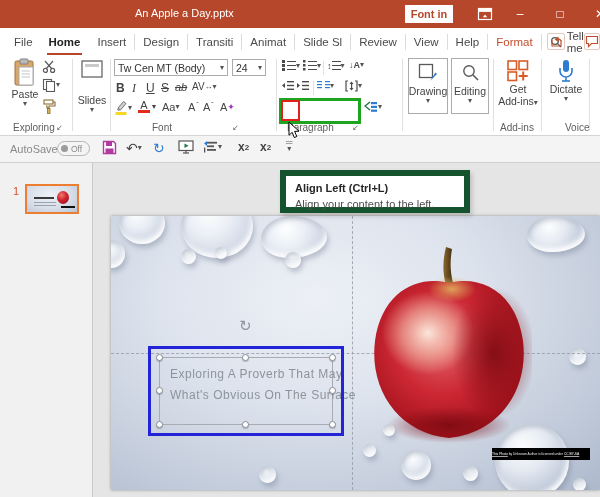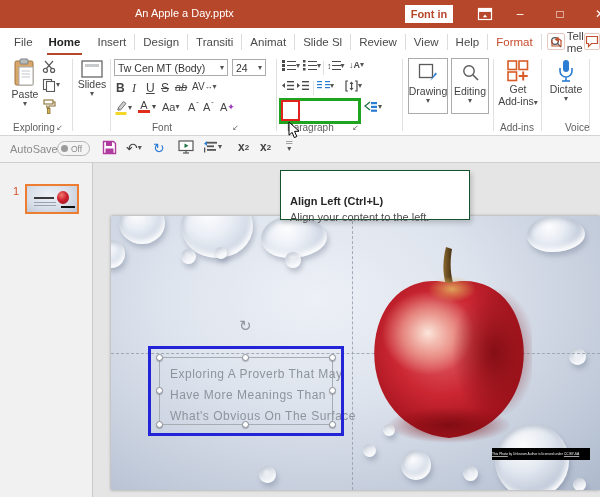--- a/index.html
+++ b/index.html
@@ -120,21 +120,21 @@
   .s-body { position:absolute; left:10px; top:6px; font-size:12px; color:#8d949c; letter-spacing:.5px;
             line-height:21px; white-space:nowrap; }
   .attrib { position:absolute; left:381px; top:232px; width:98px; height:12px; background:#000;
             overflow:hidden; display:flex; align-items:center; }
   .attrib span { font-size:5px; color:#e8e8e8; white-space:nowrap; transform:scale(.66);
                  transform-origin:0 50%; }
   .attrib u { color:#fff; }
 
   
   .tooltip { position:absolute; left:280px; top:170px; width:190px; height:43px; background:#fff;
-             border:1px solid #14532d; box-shadow:2px 3px 5px rgba(0,0,0,.18); z-index:40; padding:24px 9px; }
+             border:6px solid #14532d; box-shadow:2px 3px 5px rgba(0,0,0,.18); z-index:40; padding:6px 9px; }
   .tt-title { font-size:11px; font-weight:bold; color:#262626; }
   .tt-body { font-size:11px; color:#4d4d4d; margin-top:4px; }
 
   .cursor { position:absolute; left:288px; top:121px; z-index:50; pointer-events:none; }
   svg { display:block; }
 </style>
 </head>
 <body>
 
 <div class="app">
@@ -236,21 +236,21 @@
     <div class="launcher" style="left:56px;">↘</div>
     <div class="gsep" style="left:72px;"></div>
 
     <div class="bigbtn" style="left:76px; top:5px; width:32px;">
       <span>
           <svg width="22" height="18" viewBox="0 0 22 18">
             <rect x="1" y="1" width="20" height="16" fill="#fff" stroke="#5a5a5a" stroke-width="1.2"></rect>
             <rect x="4" y="4" width="14" height="3" fill="#c9cacc"></rect>
           </svg>
         </span>
-      <span style="margin-top:0;">Slides</span>
+      <span style="margin-top:16px;">Slides</span>
       <span class="dd">▾</span>
     </div>
     <div class="gsep" style="left:110px;"></div>
 
     <div class="combo" style="left:114px; top:4px; width:114px;">
       <span>Tw Cen MT (Body)</span>
       <span class="dd">▾</span>
     </div>
     <div class="combo" style="left:232px; top:4px; width:34px;">
       <span>24</span>
@@ -582,21 +582,20 @@
           <ellipse cx="83" cy="192" rx="62" ry="18" fill="url(#gDark)"></ellipse>
           <ellipse cx="86" cy="56" rx="24" ry="13" fill="url(#gTop)"></ellipse>
         </svg>
       </div>
 
       <div class="rotate-h">↻</div>
 
       <div class="selbox">
         <div class="s-body">
           <div>Exploring A Proverb That May</div>
-          <div>Have More Meanings Than</div>
           <div>What's Obvious On The Surface</div>
         </div>
         <span class="handle" style="left:-4px; top:-4px;"></span>
         <span class="handle" style="left:50%; margin-left:-4px; top:-4px;"></span>
         <span class="handle" style="right:-4px; top:-4px;"></span>
         <span class="handle" style="left:-4px; top:50%; margin-top:-4px;"></span>
         <span class="handle" style="right:-4px; top:50%; margin-top:-4px;"></span>
         <span class="handle" style="left:-4px; bottom:-4px;"></span>
         <span class="handle" style="left:50%; margin-left:-4px; bottom:-4px;"></span>
         <span class="handle" style="right:-4px; bottom:-4px;"></span>

